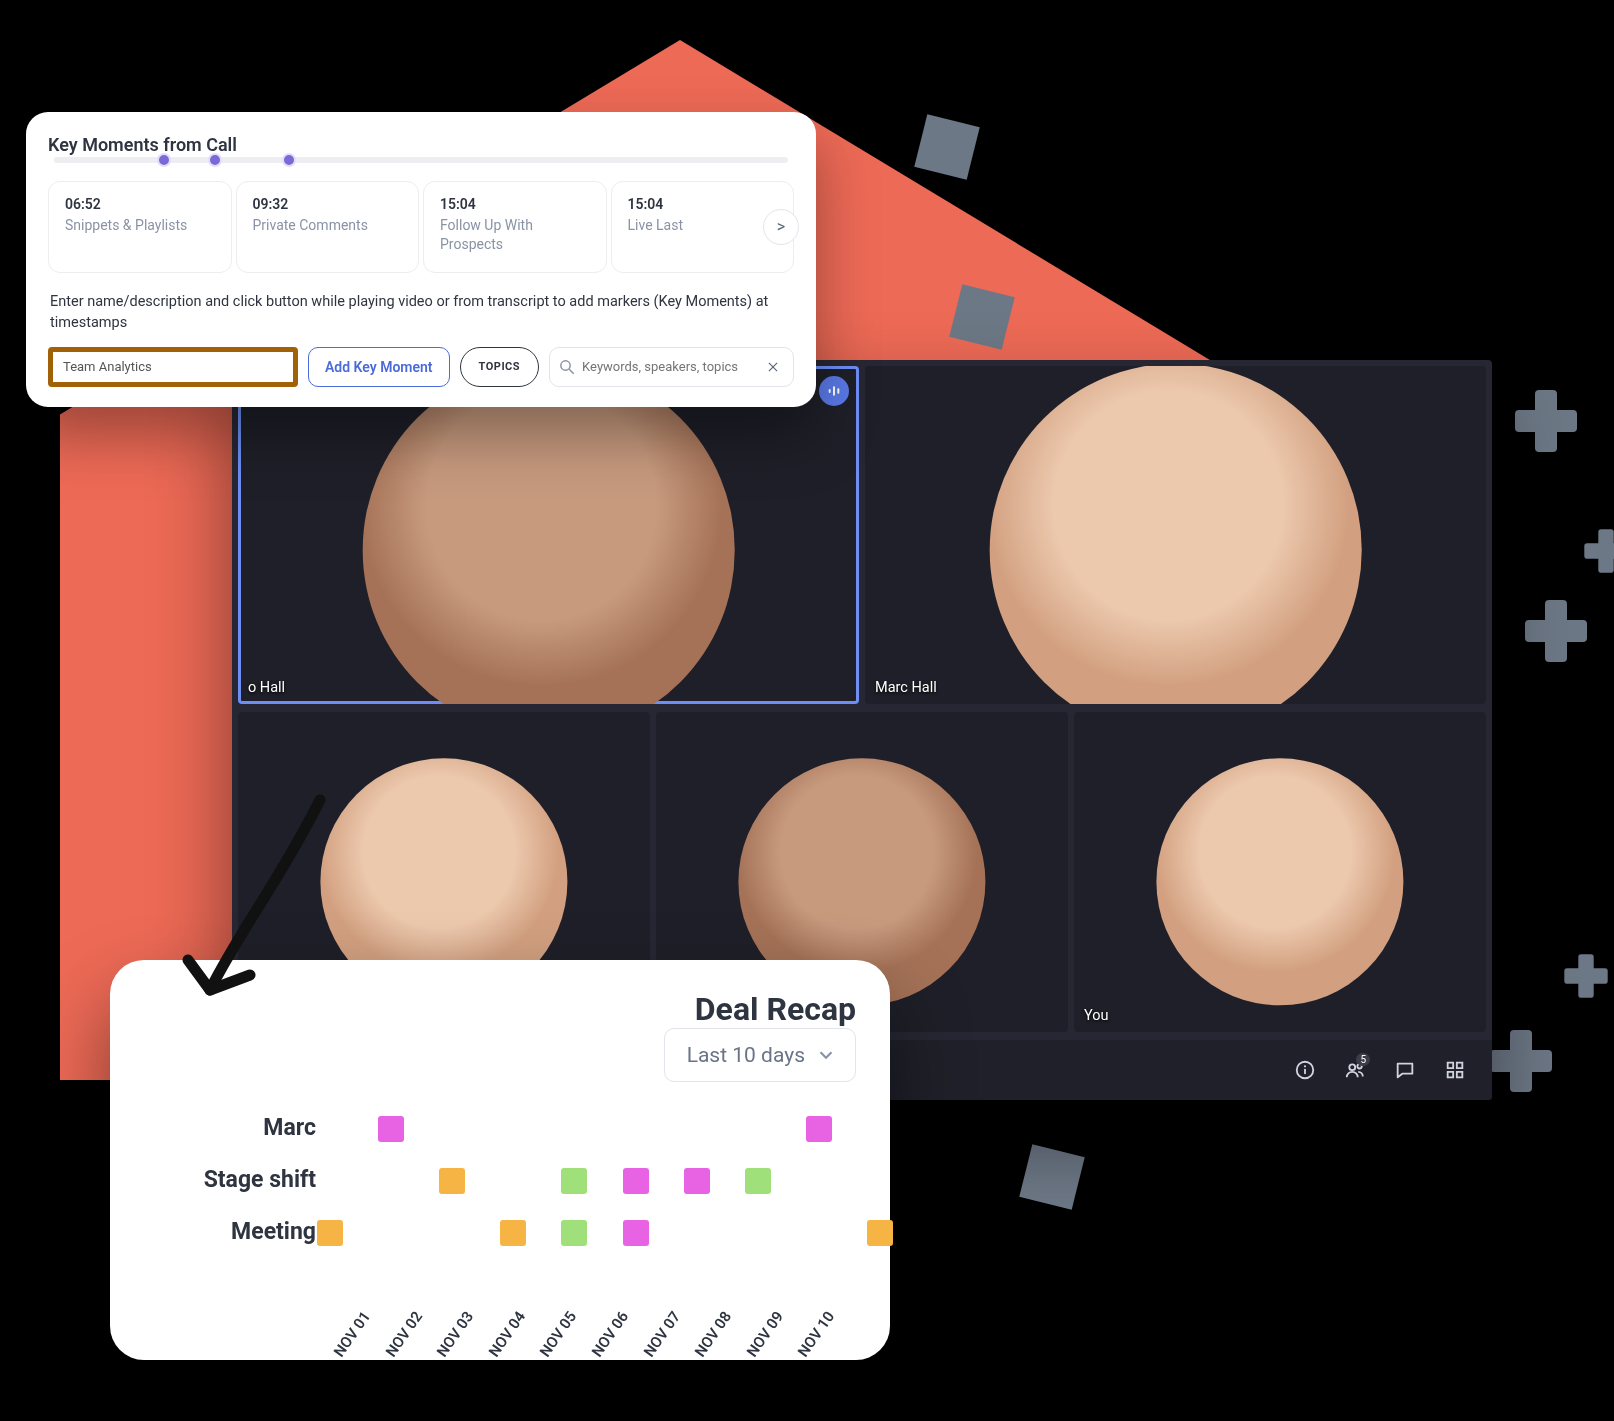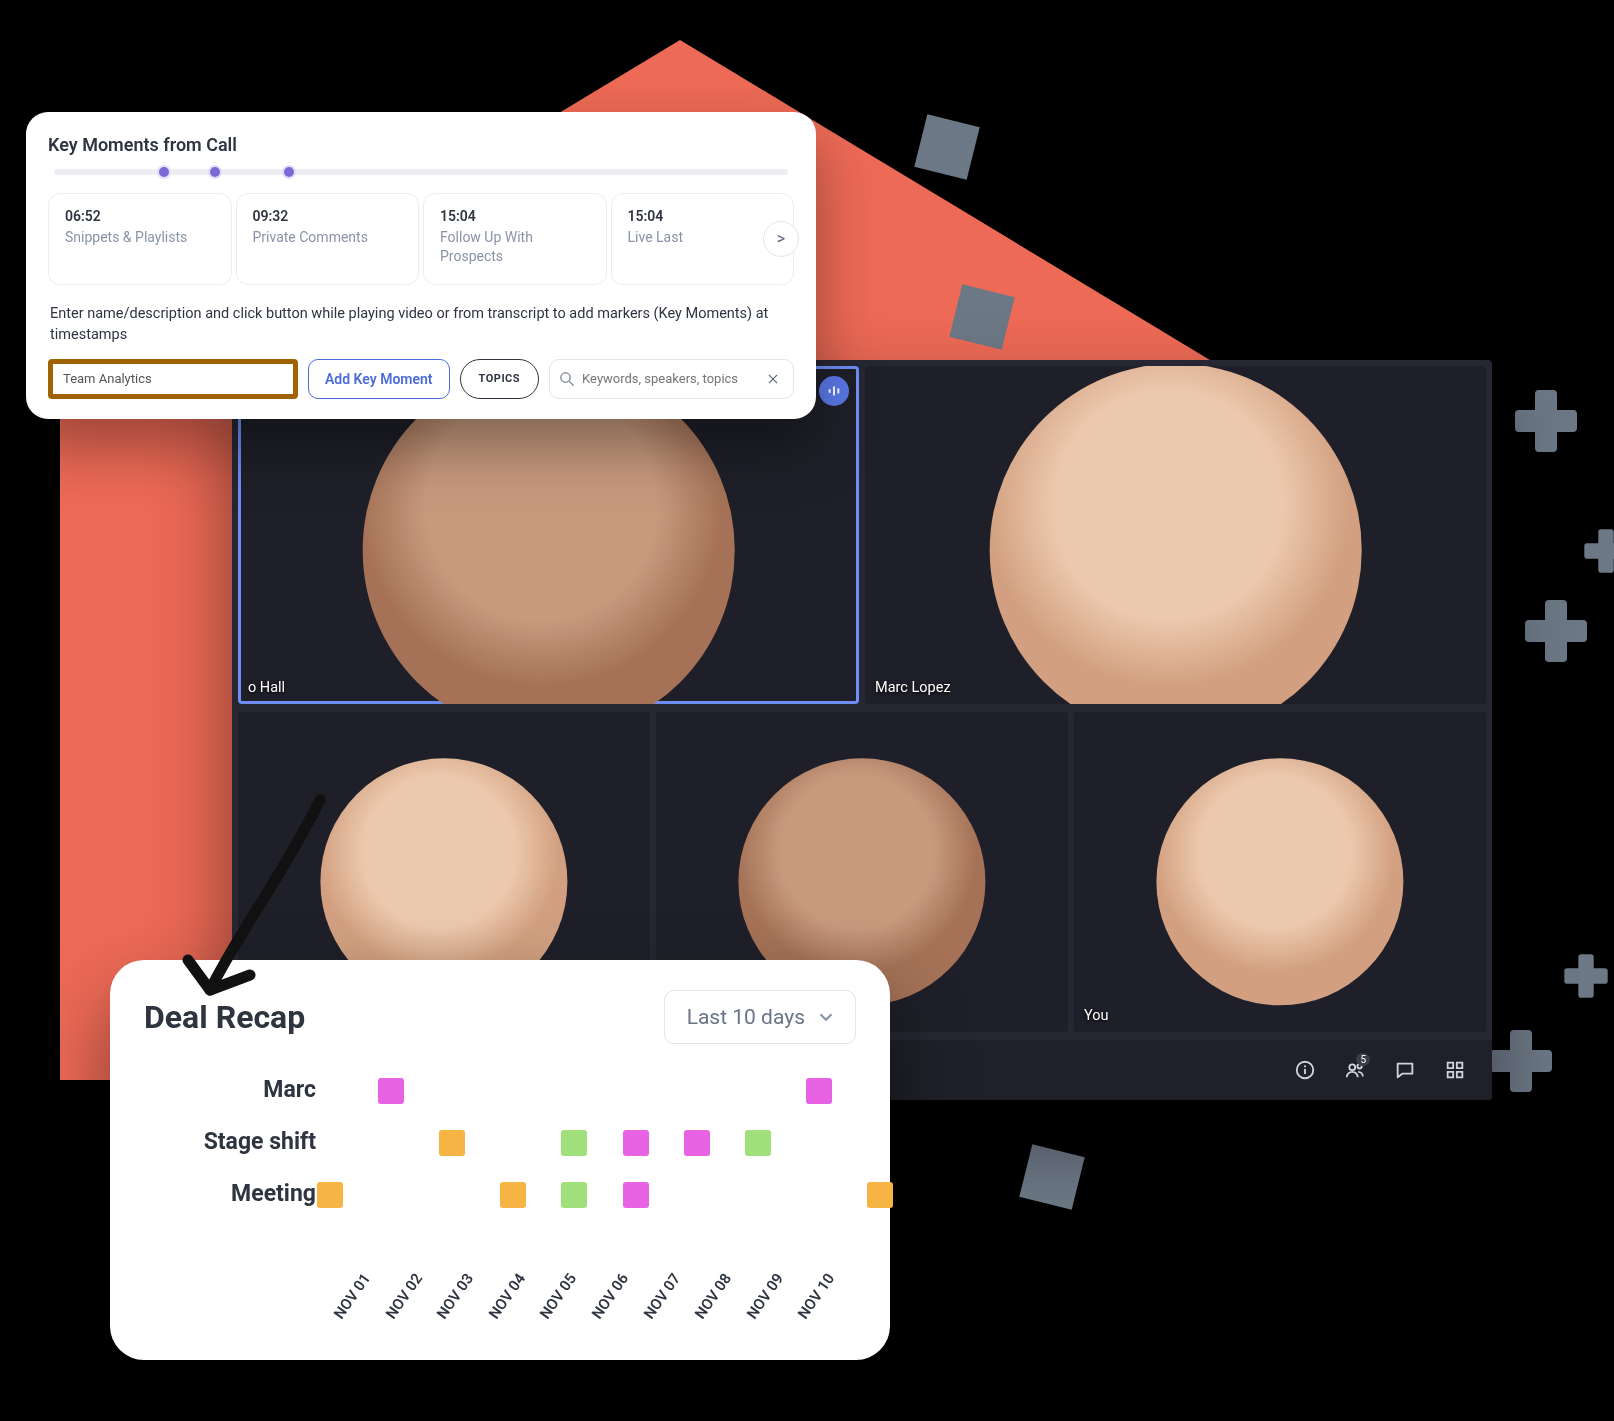--- a/index.html
+++ b/index.html
@@ -19,21 +19,21 @@
   .pl::after{width:22px;height:62px;border-radius:4px;}
   .pl.a{left:1515px;top:390px;}
   .pl.b{left:1575px;top:520px;transform:scale(.7);}
   .pl.c{left:1525px;top:600px;}
   .pl.d{left:1555px;top:945px;transform:scale(.7);}
   .pl.e{left:1490px;top:1030px;}
 
   
   #km{position:absolute;left:26px;top:112px;width:790px;background:#fff;border-radius:22px;
        box-shadow:0 28px 60px rgba(0,0,0,.35);padding:22px 22px 20px 22px;z-index:20;}
-  #km h2{font-size:18px;font-weight:600;color:#2e3440;margin:0 0 14px 0;}
+  #km h2{font-size:18px;font-weight:600;color:#2e3440;margin:0 0 2px 0;}
   #km .track{position:relative;height:6px;border-radius:4px;background:#edeef1;margin:0 6px 18px 6px;}
   #km .dot{position:absolute;top:-4px;width:14px;height:14px;border-radius:50%;background:#7a6bd4;border:2px solid #e5dcff;}
   #km .cards{display:flex;gap:4px;align-items:stretch;}
   #km .card{flex:1;border:1px solid #ebedf1;border-radius:12px;padding:14px 16px 18px 16px;position:relative;}
   #km .time{font-size:14px;font-weight:600;color:#2e3440;margin-bottom:4px;}
   #km .lab{font-size:14px;color:#8a93a6;line-height:1.35;}
   #km .next{position:absolute;right:-6px;top:50%;transform:translateY(-50%);width:36px;height:36px;border-radius:50%;
             border:1px solid #e1e4ea;display:flex;align-items:center;justify-content:center;background:#fff;color:#5a647a;cursor:pointer;}
   #km .help{font-size:14.5px;color:#2e3440;margin:18px 2px 14px 2px;line-height:1.45;}
   #km .row{display:flex;gap:10px;align-items:center;}
@@ -79,21 +79,21 @@
   #vc .count{position:absolute;top:2px;right:4px;background:#3a3c48;color:#fff;font-size:10px;padding:1px 4px;border-radius:7px;}
 
   
   #arrow{position:absolute;left:170px;top:790px;width:190px;height:240px;z-index:30;}
   #arrow svg{width:100%;height:100%;}
 
   
   #dr{position:absolute;left:110px;top:960px;width:780px;height:400px;background:#fff;border-radius:34px;
        box-shadow:0 40px 80px rgba(0,0,0,.45);z-index:25;padding:30px 34px 20px 34px;}
   #dr h2{font-size:32px;font-weight:700;color:#2e3440;margin:0;}
-  #dr .head{display:flex;align-items:center;}
+  #dr .head{display:flex;align-items:flex-end;flex-direction:column;}
   #dr .sel{margin-left:auto;border:1px solid #e1e4ea;border-radius:10px;height:54px;padding:0 50px 0 22px;
            display:flex;align-items:center;font-size:21px;color:#6a7487;gap:24px;cursor:pointer;position:relative;}
   #dr .sel svg{width:22px;height:22px;fill:none;stroke:#8a93a6;stroke-width:2.4;position:absolute;right:18px;}
   #dr .plot{position:relative;margin-top:26px;height:200px;}
   #dr .rowlab{position:absolute;right:calc(100% - 172px);font-size:23px;font-weight:700;color:#2e3440;white-space:nowrap;}
   #dr .cell{position:absolute;width:26px;height:26px;border-radius:3px;}
   #dr .xaxis{position:absolute;left:186px;right:10px;bottom:-60px;display:flex;justify-content:space-between;}
   #dr .xt{font-size:15px;font-weight:600;color:#2e3440;transform:rotate(-55deg);transform-origin:left top;}
 
 </style>
@@ -166,21 +166,21 @@
           <svg viewBox="0 0 24 24">
               <rect x="4" y="9" width="3" height="6" rx="1.5"></rect>
               <rect x="10.5" y="5" width="3" height="14" rx="1.5"></rect>
               <rect x="17" y="8" width="3" height="8" rx="1.5"></rect>
             </svg>
         </div>
         <div class="name">o Hall</div>
       </div>
       <div class="tile top p2">
         <div class="face light"></div>
-        <div class="name">Marc Lopez</div>
+        <div class="name">Marc Hall</div>
       </div>
       <div class="tile bot p3">
         <div class="face light"></div>
         <div class="name"></div>
       </div>
       <div class="tile bot p4">
         <div class="face"></div>
         <div class="name"></div>
       </div>
       <div class="tile bot p5">

